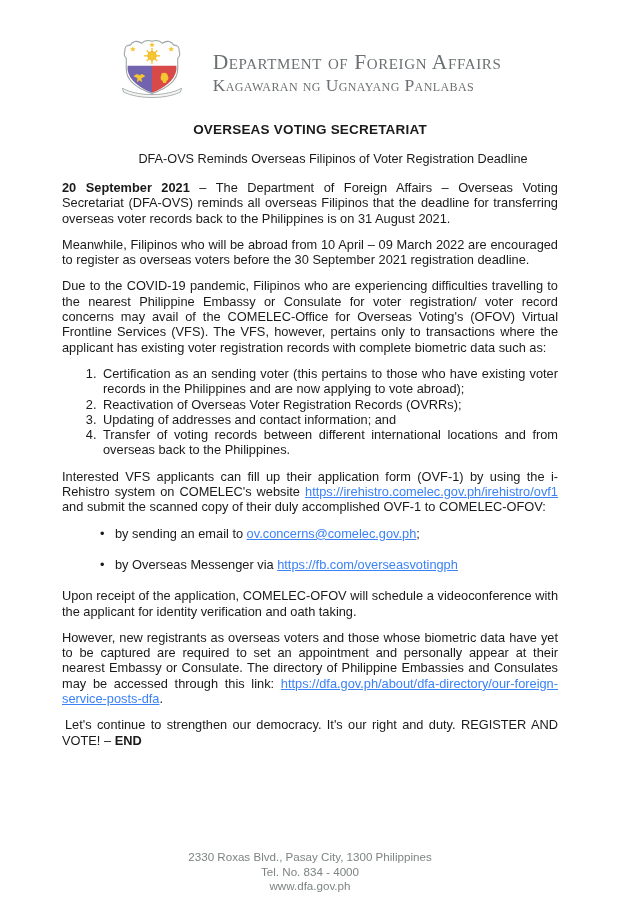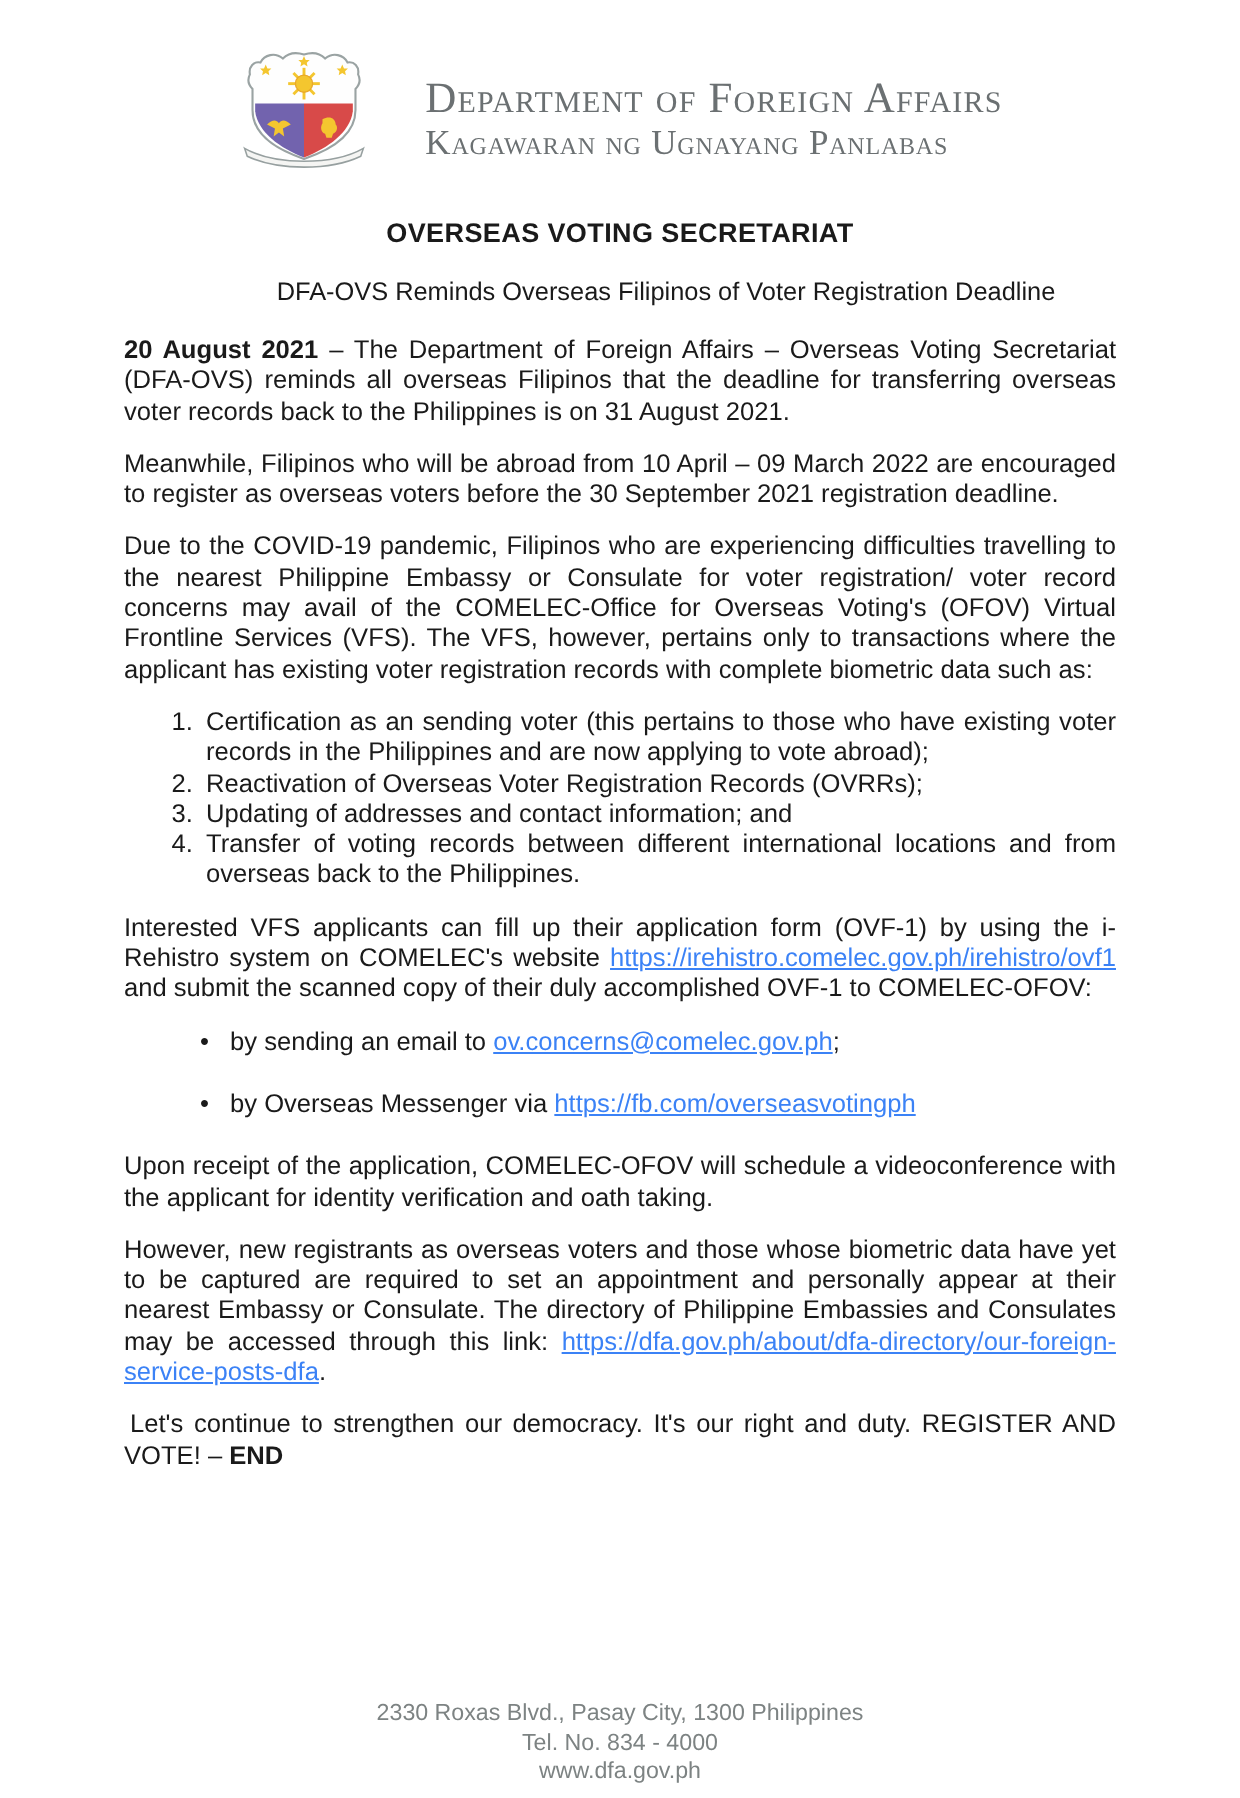--- a/index.html
+++ b/index.html
@@ -11,21 +11,21 @@
     height: 899px;
     background: #ffffff;
     overflow: hidden;
   }
   
   .letterhead {
     display: flex;
     justify-content: center;
     align-items: center;
     gap: 28px;
-    padding-top: 25px;
+    padding-top: 39px;
   }
   .seal { flex: 0 0 auto; }
   .dept-text {
     font-family: "Liberation Serif", serif;
     color: #6b7072;
     text-align: left;
   }
   .dept-en {
     font-size: 21.5px;
     font-variant: small-caps;
@@ -136,21 +136,21 @@
       <div class="dept-fil">Kagawaran ng Ugnayang Panlabas</div>
     </div>
   </div>
 
   <div class="sec-title">OVERSEAS VOTING SECRETARIAT</div>
 
   <div class="headline">DFA-OVS Reminds Overseas Filipinos of Voter Registration Deadline</div>
 
   <div class="content">
 
-    <p><b>20 August 2021</b><span> – The Department of Foreign Affairs – Overseas Voting Secretariat (DFA-OVS) reminds all overseas Filipinos that the deadline for transferring overseas voter records back to the Philippines is on 31 August 2021.</span></p>
+    <p><b>20 September 2021</b><span> – The Department of Foreign Affairs – Overseas Voting Secretariat (DFA-OVS) reminds all overseas Filipinos that the deadline for transferring overseas voter records back to the Philippines is on 31 August 2021.</span></p>
 
     <p>Meanwhile, Filipinos who will be abroad from 10 April – 09 March 2022 are encouraged to register as overseas voters before the 30 September 2021 registration deadline.</p>
 
     <p>Due to the COVID-19 pandemic, Filipinos who are experiencing difficulties travelling to the nearest Philippine Embassy or Consulate for voter registration/ voter record concerns may avail of the COMELEC-Office for Overseas Voting's (OFOV) Virtual Frontline Services (VFS). The VFS, however, pertains only to transactions where the applicant has existing voter registration records with complete biometric data such as:</p>
 
     <ol class="num-list">
       <li>Certification as an sending voter (this pertains to those who have existing voter records in the Philippines and are now applying to vote abroad);</li>
       <li>Reactivation of Overseas Voter Registration Records (OVRRs);</li>
       <li>Updating of addresses and contact information; and</li>
       <li>Transfer of voting records between different international locations and from overseas back to the Philippines.</li>

